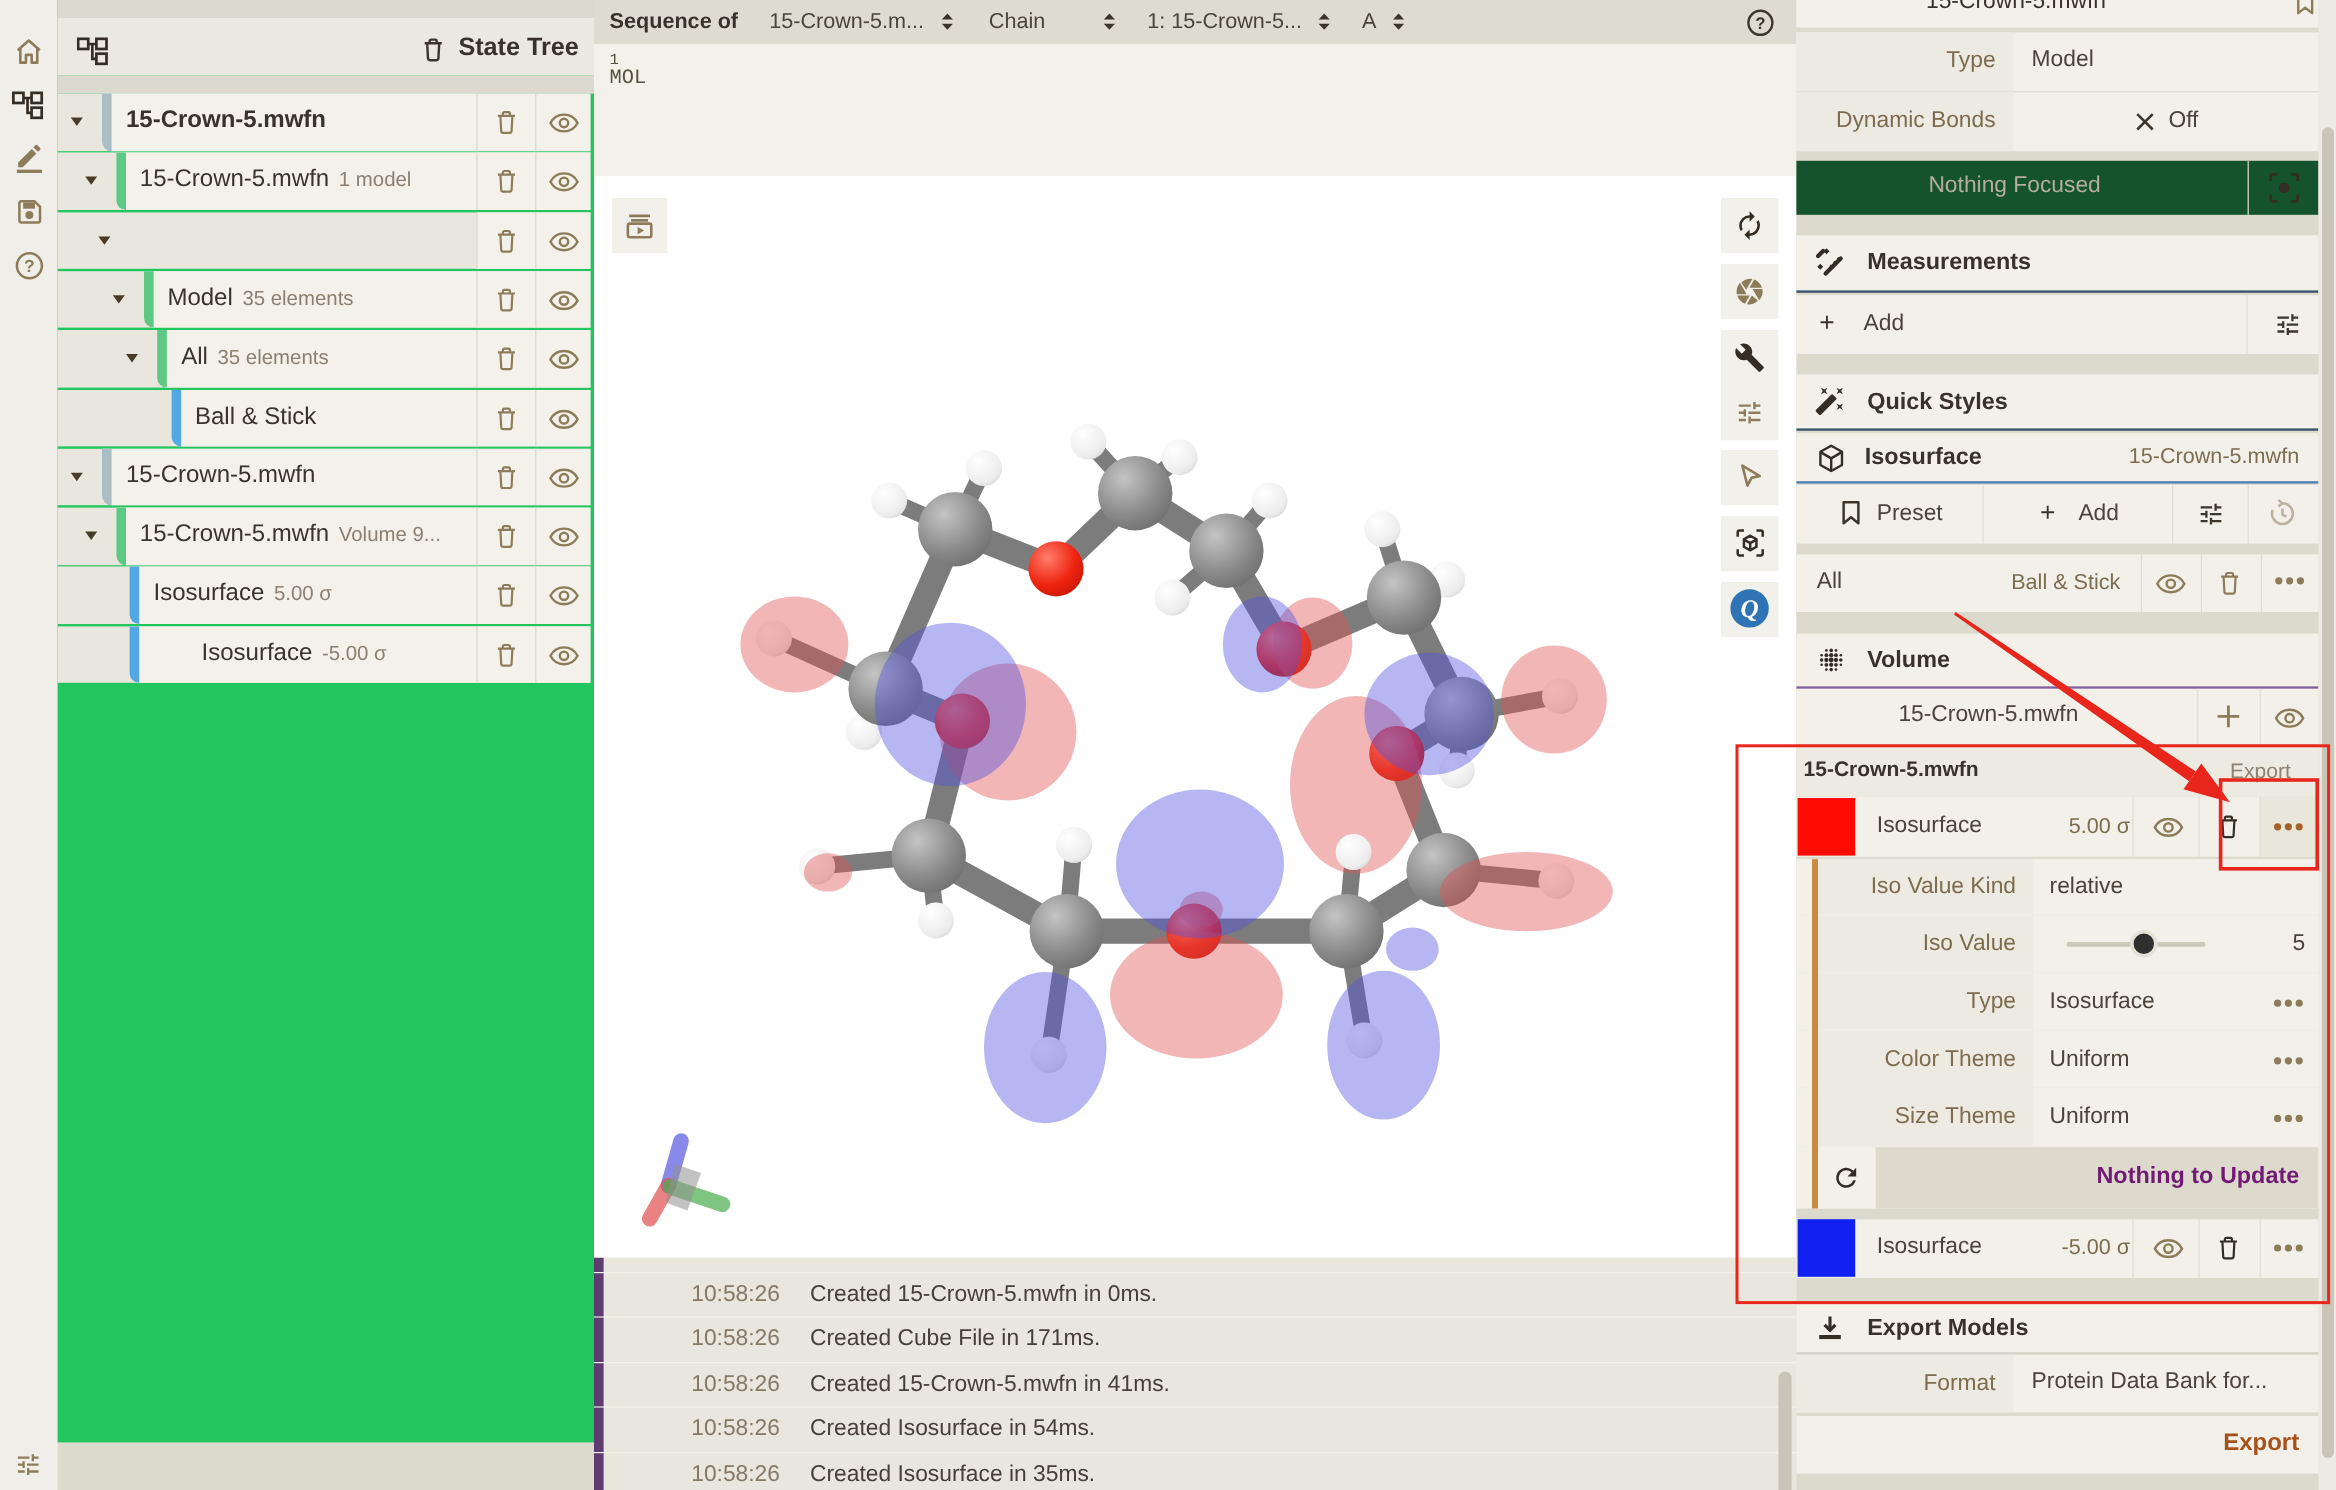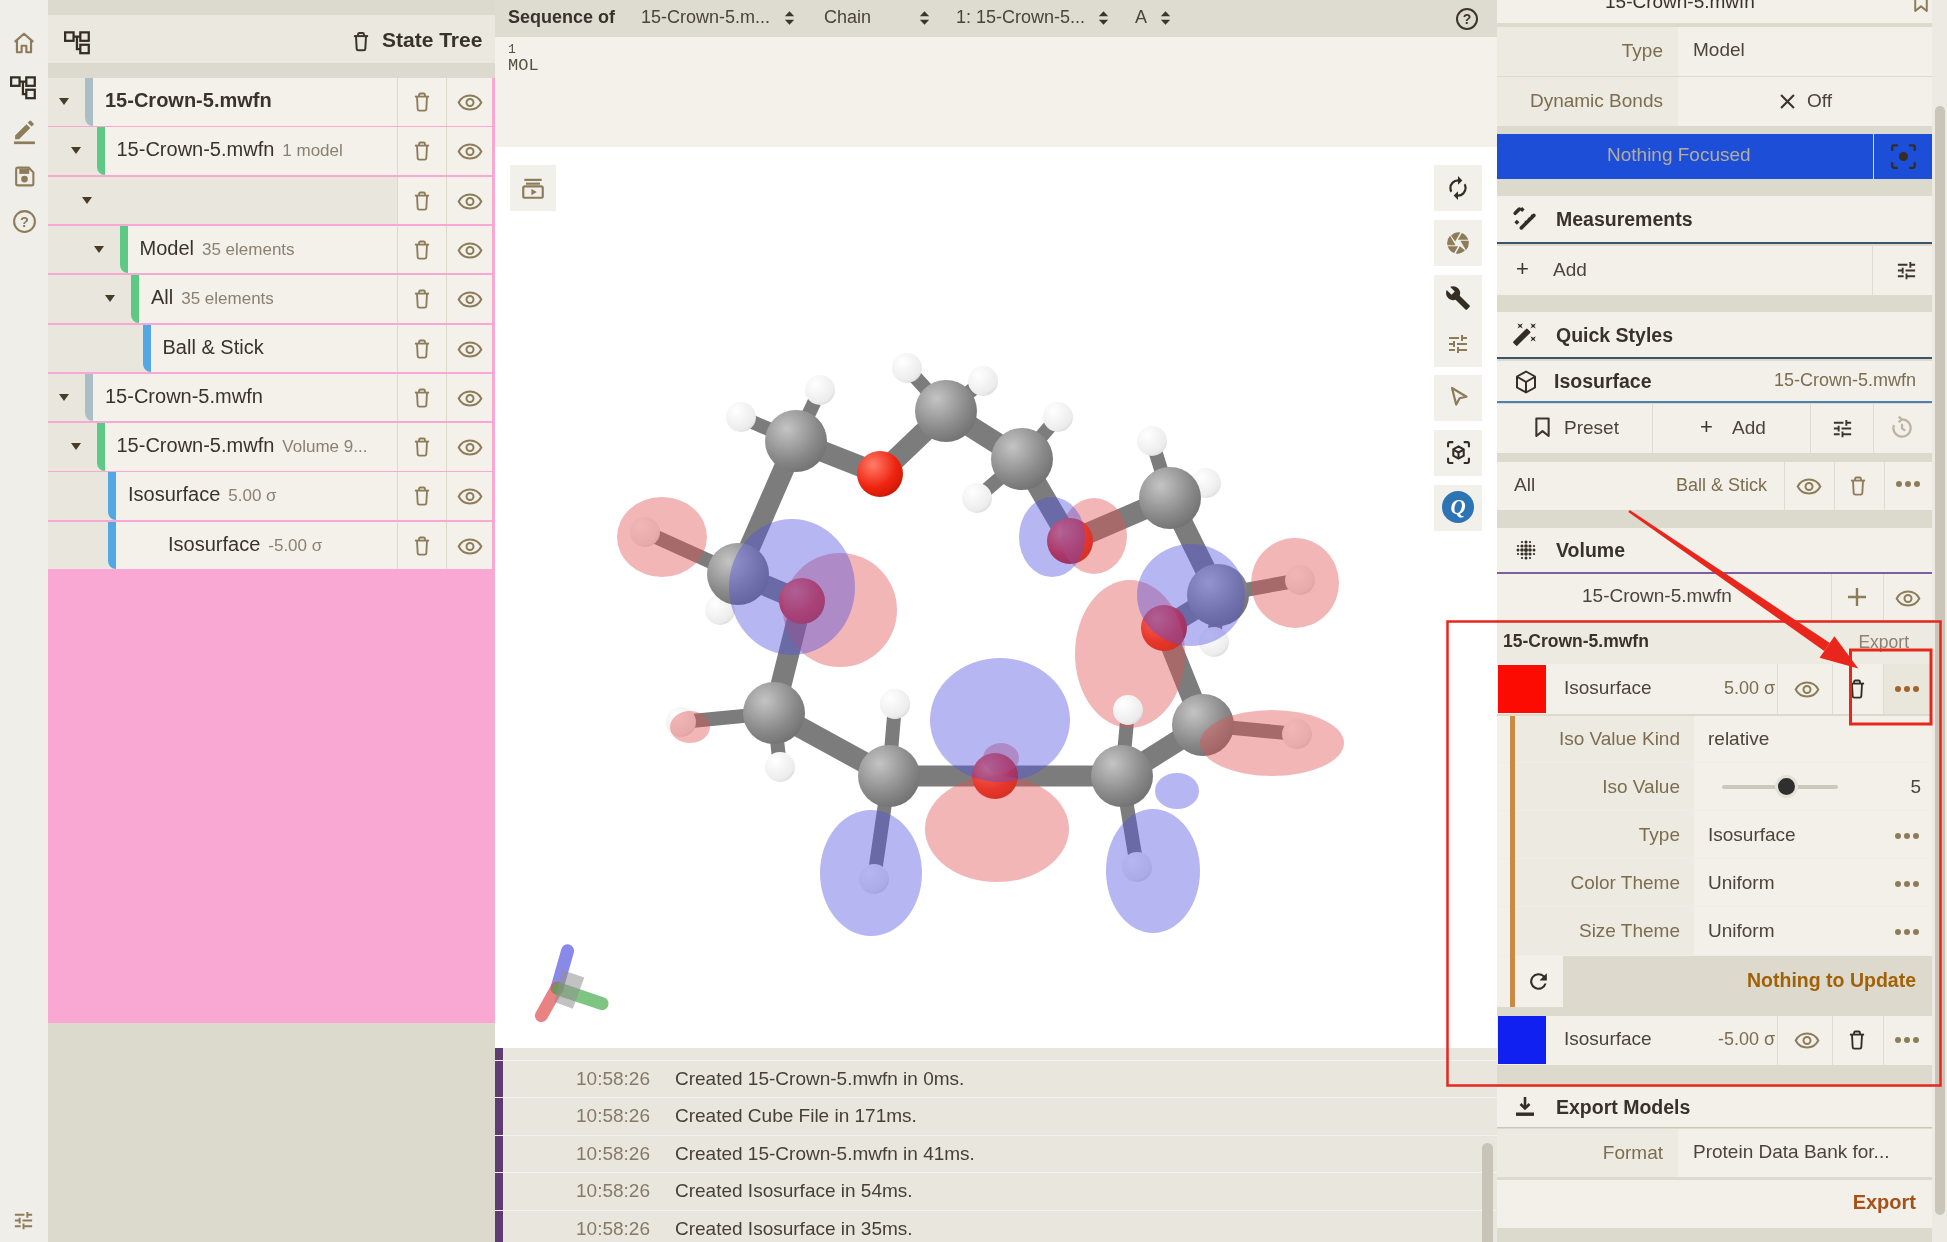--- a/index.html
+++ b/index.html
@@ -1,19 +1,19 @@
 <!DOCTYPE html>
 <html><head>
 <meta charset="utf-8">
 <style>
 html,body{margin:0;padding:0;width:1947px;height:1242px;overflow:hidden;
   font-family:"Liberation Sans",sans-serif;background:#dcd9cd;}
 .abs{position:absolute;}
 #sidebar{position:absolute;left:0;top:0;width:48px;height:1242px;background:#f0eee8;}
-#tree{position:absolute;left:48px;top:0;width:447px;height:1023px;background:#f9a8d4;}
+#tree{position:absolute;left:48px;top:0;width:447px;height:1202px;background:#22c55e;}
 #treetop{position:absolute;left:0;top:0;width:447px;height:15px;background:#dcd9ce;}
 #treehead{position:absolute;left:0;top:15px;width:447px;height:48px;background:#eae8df;}
 #treegap{position:absolute;left:0;top:63px;width:447px;height:15px;background:#dcd9ce;}
 .trow{position:absolute;left:0;width:444px;height:47.5px;background:#e9e6dd;}
 .tcontent{position:absolute;top:0;bottom:0;right:95px;background:#f3f1ea;border-bottom-left-radius:9px;}
 .tbar{position:absolute;left:0;top:0;bottom:0;width:8px;border-bottom-left-radius:9px;}
 .tcaret{position:absolute;width:0;height:0;border-left:5.5px solid transparent;border-right:5.5px solid transparent;border-top:7.5px solid #473c28;top:20px;}
 .ttext{position:absolute;top:11px;white-space:nowrap;font-size:20px;color:#3a332b;}
 .tsub{font-size:17px;color:#8b8071;padding-left:8px;}
 .tcellA{position:absolute;right:46px;top:0;bottom:0;width:48px;background:#f3f1ea;border-left:1px solid #dcd8cc;}
@@ -542,21 +542,21 @@
 </div>
 <div class="rrow" style="top:76.5px;height:49.5px;background:#f2f0e9;">
 <div class="rlabel">
         <span>Dynamic Bonds</span>
       </div>
 <svg class="icn" style="left:283px;top:17px" width="15" height="15" viewBox="0 0 14 14">
         <path stroke="#3c352c" stroke-width="2" d="M1 1 L13 13 M13 1 L1 13"></path>
       </svg>
 <div class="abs" style="left:310px;top:13px;font-size:19px;color:#4c443a;white-space:nowrap;">Off</div>
 </div>
-<div class="rrow" style="top:134px;height:45px;background:#1d4ed8;">
+<div class="rrow" style="top:134px;height:45px;background:#14532d;">
 <div class="abs" style="left:110px;top:10px;font-size:19px;color:#b4ad9f;white-space:nowrap;">Nothing Focused</div>
 <div class="abs" style="left:376px;top:0px;bottom:0px;width:1px;background:#dfdcd1"></div>
 <svg class="icn" style="left:393px;top:9px" width="27" height="27" viewBox="0 0 24 24">
         <g fill="none" stroke="#332d24" stroke-width="2">
           <path d="M2 7 V3.5 a1.5 1.5 0 0 1 1.5-1.5 H7 M17 2 h3.5 A1.5 1.5 0 0 1 22 3.5 V7 M22 17 v3.5 a1.5 1.5 0 0 1-1.5 1.5 H17 M7 22 H3.5 A1.5 1.5 0 0 1 2 20.5 V17"></path>
         </g>
         <circle cx="12" cy="12" r="4" fill="#332d24"></circle>
       </svg>
 </div>
 <div class="rrow" style="top:196px;height:46px;background:#f2f0e9;border-bottom:2.5px solid #3b536d">
@@ -756,21 +756,21 @@
       <circle cx="4" cy="4" r="3" fill="#8d7c5a"></circle>
       <circle cx="13" cy="4" r="3" fill="#8d7c5a"></circle>
       <circle cx="22" cy="4" r="3" fill="#8d7c5a"></circle>
     </svg>
 <div class="rrow" style="top:956px;height:51px;background:#f2f0e9;">
 <div class="abs" style="left:18px;top:0;bottom:0;width:48px;background:#f2f0e9"></div>
 <svg class="icn" style="left:29px;top:13px" width="25" height="25" viewBox="0 0 24 24">
         <path fill="#332d24" d="M17.65 6.35A8 8 0 1 0 19.73 14h-2.08A6 6 0 1 1 12 6c1.66 0 3.14.69 4.22 1.78L13 11h7V4l-2.35 2.35z"></path>
       </svg>
 <div class="abs" style="left:66px;top:0;bottom:0;right:0;background:#ddd9cc"></div>
-<div class="abs" style="right:16px;top:13px;font-size:19.5px;color:#a16207;font-weight:bold;white-space:nowrap;">Nothing to Update</div>
+<div class="abs" style="right:16px;top:13px;font-size:19.5px;color:#701a75;font-weight:bold;white-space:nowrap;">Nothing to Update</div>
 </div>
 <div class="rrow" style="top:1016px;height:49px;background:#f2f0e9;">
 <div class="abs" style="left:1px;top:0px;width:48px;height:48px;background:#1020f0"></div>
 <div class="abs" style="left:67px;top:12px;font-size:19px;color:#4c443a;white-space:nowrap;">Isosurface</div>
 <div class="abs" style="left:221px;top:13px;font-size:18px;color:#7c6d50;white-space:nowrap;">-5.00 σ</div>
 <div class="abs" style="left:280px;top:0px;bottom:0px;width:1px;background:#dfdcd1"></div>
 <div class="abs" style="left:335px;top:0px;bottom:0px;width:1px;background:#dfdcd1"></div>
 <div class="abs" style="left:386px;top:0px;bottom:0px;width:1px;background:#dfdcd1"></div>
 <svg class="icn" style="left:297px;top:16px" width="26" height="17" viewBox="0 0 25 17">
         <path fill="none" stroke="#8d7c5a" stroke-width="2" d="M12.5 1.5 C7 1.5 3 5 1.2 8.5 3 12 7 15.5 12.5 15.5 18 15.5 22 12 23.8 8.5 22 5 18 1.5 12.5 1.5 z"></path>

